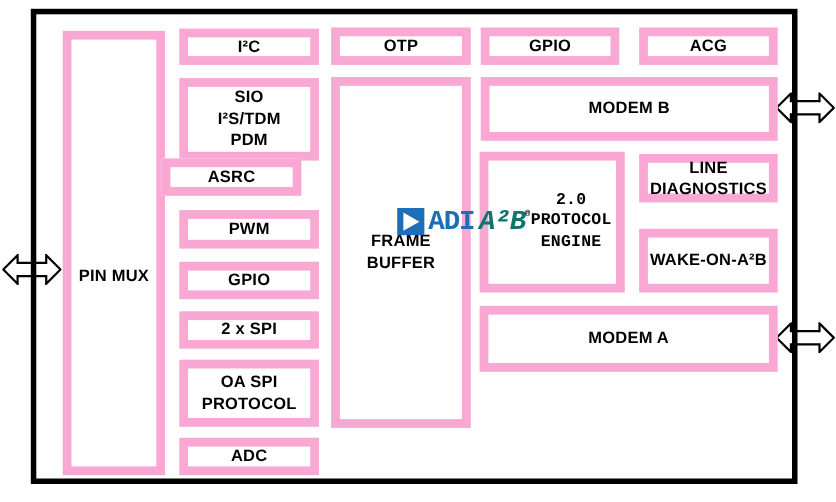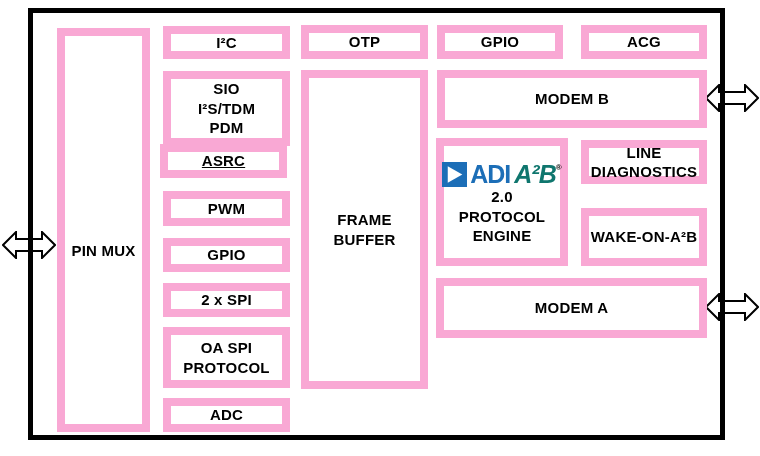--- a/index.html
+++ b/index.html
@@ -40,36 +40,36 @@
     color: #000;
     white-space: pre-line;
     z-index: 2;
     letter-spacing: 0.2px;
   }
   
   .pin-mux        { left: 57px;  top: 28px;  width: 93px;  height: 404px; padding-top: 42px; }
   
   .i2c            { left: 163px; top: 26px;  width: 127px; height: 33px; }
   .sio            { left: 163px; top: 71px;  width: 127px; height: 75px; }
-  .asrc           { left: 160px; top: 144px; width: 127px; height: 34px; text-decoration: underline; }
+  .asrc           { left: 147px; top: 144px; width: 127px; height: 34px; }
   .pwm            { left: 163px; top: 191px; width: 127px; height: 35px; }
   .gpio           { left: 163px; top: 238px; width: 127px; height: 34px; }
   .spi            { left: 163px; top: 283px; width: 127px; height: 34px; }
   .oa-spi         { left: 163px; top: 327px; width: 127px; height: 61px; }
   .adc            { left: 163px; top: 398px; width: 127px; height: 34px; }
   
   .otp            { left: 301px; top: 25px;  width: 127px; height: 34px; }
   .frame-buffer   { left: 301px; top: 70px;  width: 127px; height: 319px; }
   
   .bert           { left: 437px; top: 25px;  width: 126px; height: 34px; }
   .acg            { left: 581px; top: 25px;  width: 126px; height: 34px; }
   .modem-b        { left: 437px; top: 70px;  width: 270px; height: 58px; }
   .adi-block      { left: 436px; top: 138px; width: 132px; height: 128px;
-                    flex-direction: column; justify-content: flex-start;
-                    padding: 16px 4px 18px 4px; }
+                    flex-direction: row; justify-content: flex-end;
+                    padding: 16px 4px 18px 4px; font-family: Liberation Mono, monospace; }
   .line-diag      { left: 581px; top: 140px; width: 126px; height: 44px; text-align: center; }
   .wake           { left: 581px; top: 208px; width: 126px; height: 58px; }
   .modem-a        { left: 436px; top: 278px; width: 271px; height: 60px; }
   
   .adi-logo {
     display: flex;
     align-items: center;
     justify-content: center;
     white-space: nowrap;
   }

